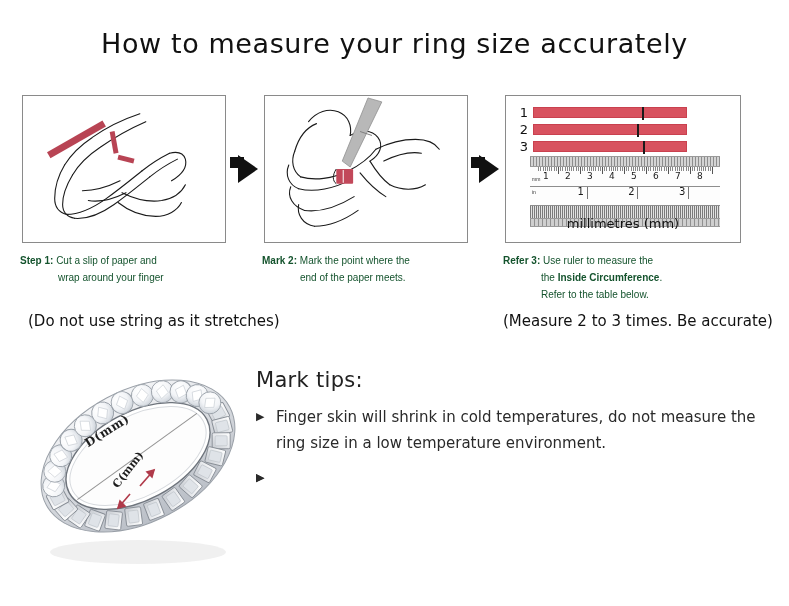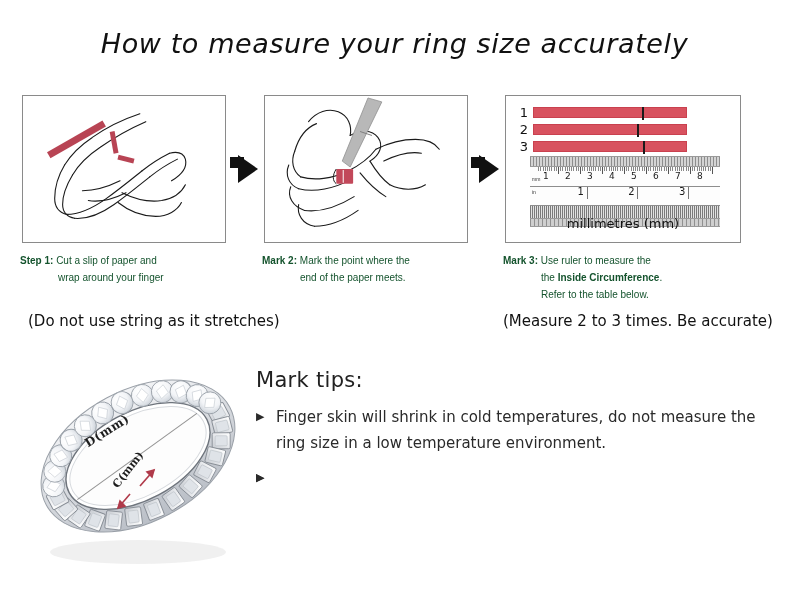--- a/index.html
+++ b/index.html
@@ -10,21 +10,20 @@
     -webkit-font-smoothing:antialiased;
   }
   .page{position:absolute;inset:0;}
 
   
   .title{
     position:absolute;left:0;top:28px;width:789px;text-align:center;
     font-size:27px;font-weight:400;letter-spacing:0.6px;
     color:#111;
     font-family:"DejaVu Sans","Liberation Sans",sans-serif;
-    font-style:italic;
   }
 
   
   .panel{
     position:absolute;border:1px solid #8a8a8a;background:#fff;box-sizing:border-box;
     overflow:hidden;
   }
   #panel1{left:22px;top:95px;width:204px;height:148px;}
   #panel2{left:264px;top:95px;width:204px;height:148px;}
   #panel3{left:505px;top:95px;width:236px;height:148px;}
@@ -356,21 +355,21 @@
     <span class="cap-l2">wrap around your finger</span>
   </div>
 
   <div class="caption" id="cap2">
     <b>Mark 2:</b>
     <span>Mark the point where the</span>
     <span class="cap-l2">end of the paper meets.</span>
   </div>
 
   <div class="caption" id="cap3">
-    <b>Mark 3:</b>
+    <b>Refer 3:</b>
     <span>Use ruler to measure the</span>
     <span class="cap-l2b"><span>the </span><b>Inside Circumference</b><span>.</span></span>
     <span class="cap-l2">Refer to the table below.</span>
   </div>
 
   <div class="note" id="note1">(Do not use string as it stretches)</div>
   <div class="note" id="note3">(Measure 2 to 3 times. Be accurate)</div>
 
   <div id="ring-wrap">
     <svg viewBox="0 0 232 225" width="232" height="225">

